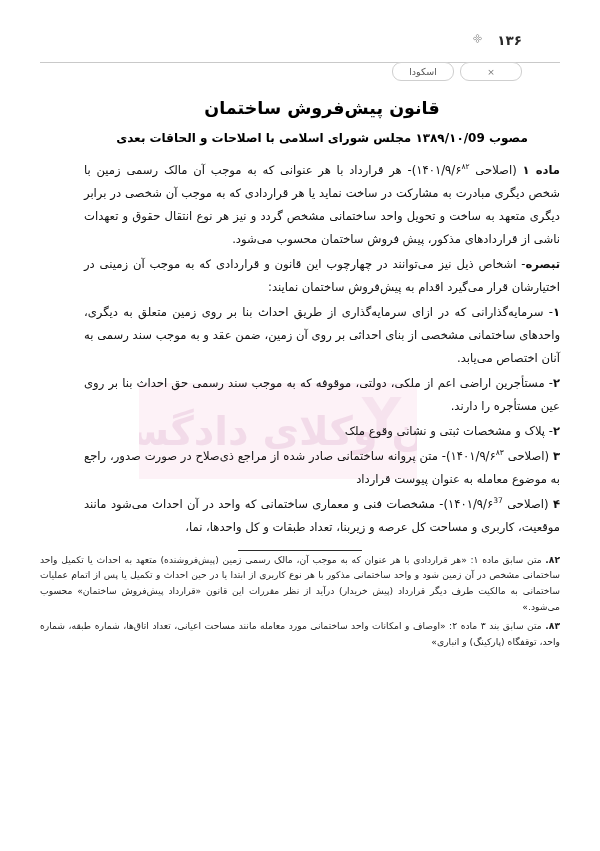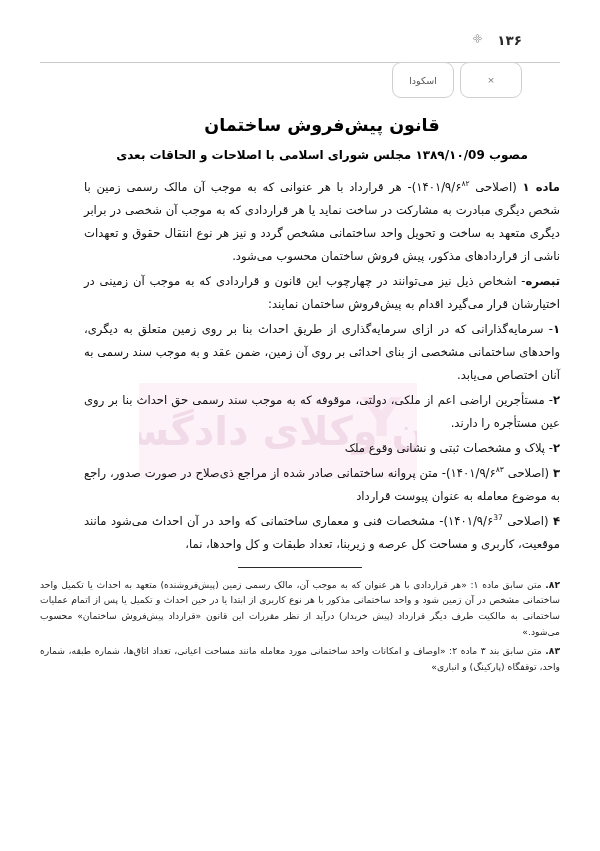--- a/index.html
+++ b/index.html
@@ -107,21 +107,21 @@
     z-index: 3;
     display: flex;
     flex-direction: row;
     gap: 6px;
     padding: 10px 0 0 0;
     margin-right: 78px;
     width: max-content;
   }
   .tool-btn {
     min-width: 62px;
-    height: 36px;
+    height: 19px;
     border: 1px solid #cfcfcf;
     border-radius: 9px;
     background: #ffffff;
     color: #555555;
     font-size: 9.5px;
     font-family: "DejaVu Sans", sans-serif;
     display: flex;
     align-items: center;
     justify-content: center;
     cursor: pointer;
@@ -185,21 +185,21 @@
     height: 1px;
     background: #2b2b2b;
     margin: 11px auto 0 auto;
     position: relative;
     z-index: 2;
   }
   .footnotes {
     position: relative;
     z-index: 2;
     padding: 0 40px;
-    margin-top: 9px;
+    margin-top: 1px;
   }
   p.footnote {
     font-size: 9.2px;
     line-height: 1.72;
     text-align: justify;
     text-align-last: right;
     margin: 0 0 3px 0;
     color: #1d1d1d;
   }
   b.fn-num { font-weight: 700; }

